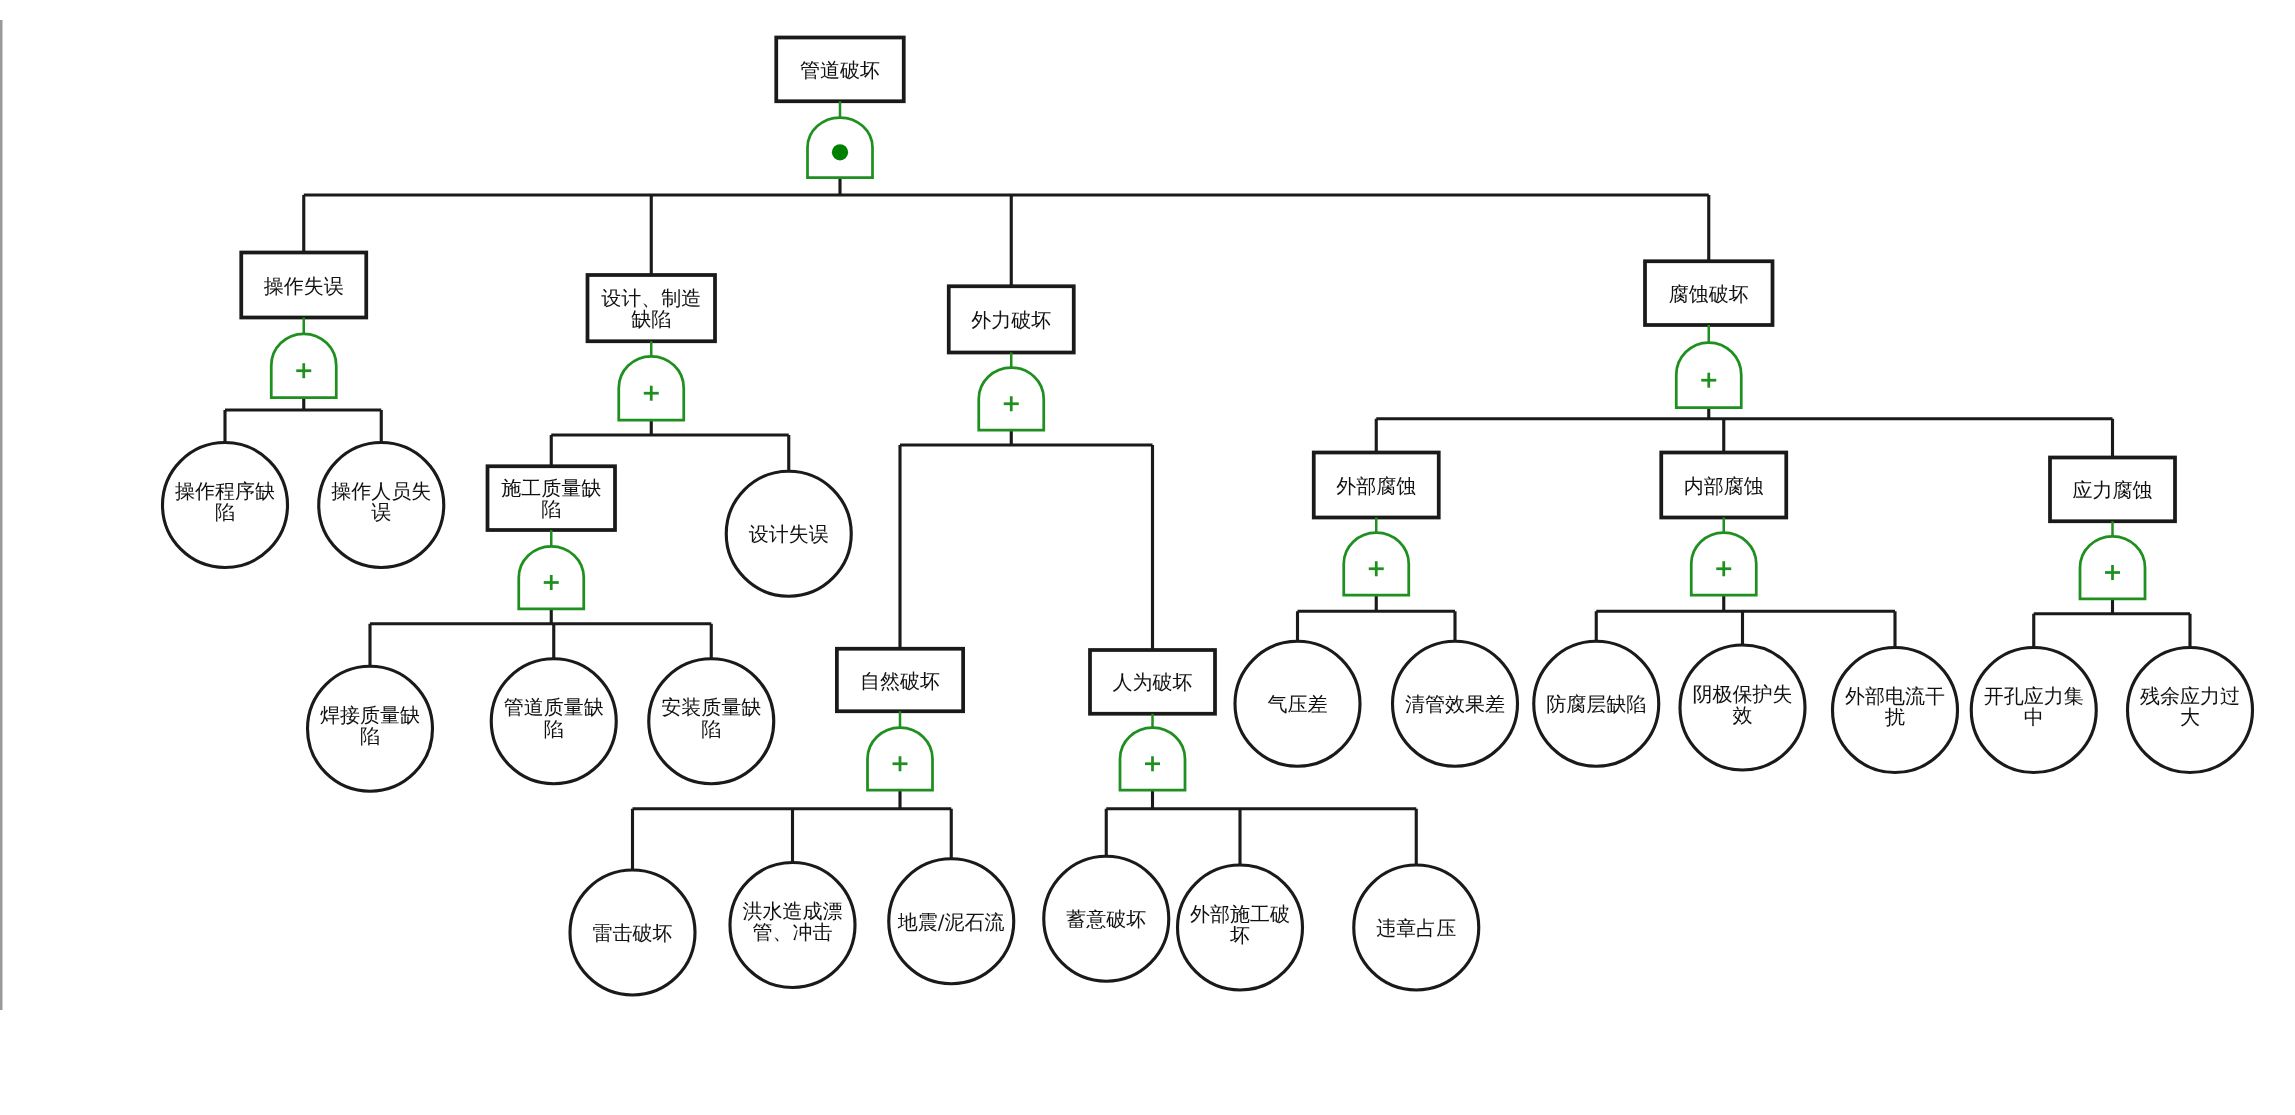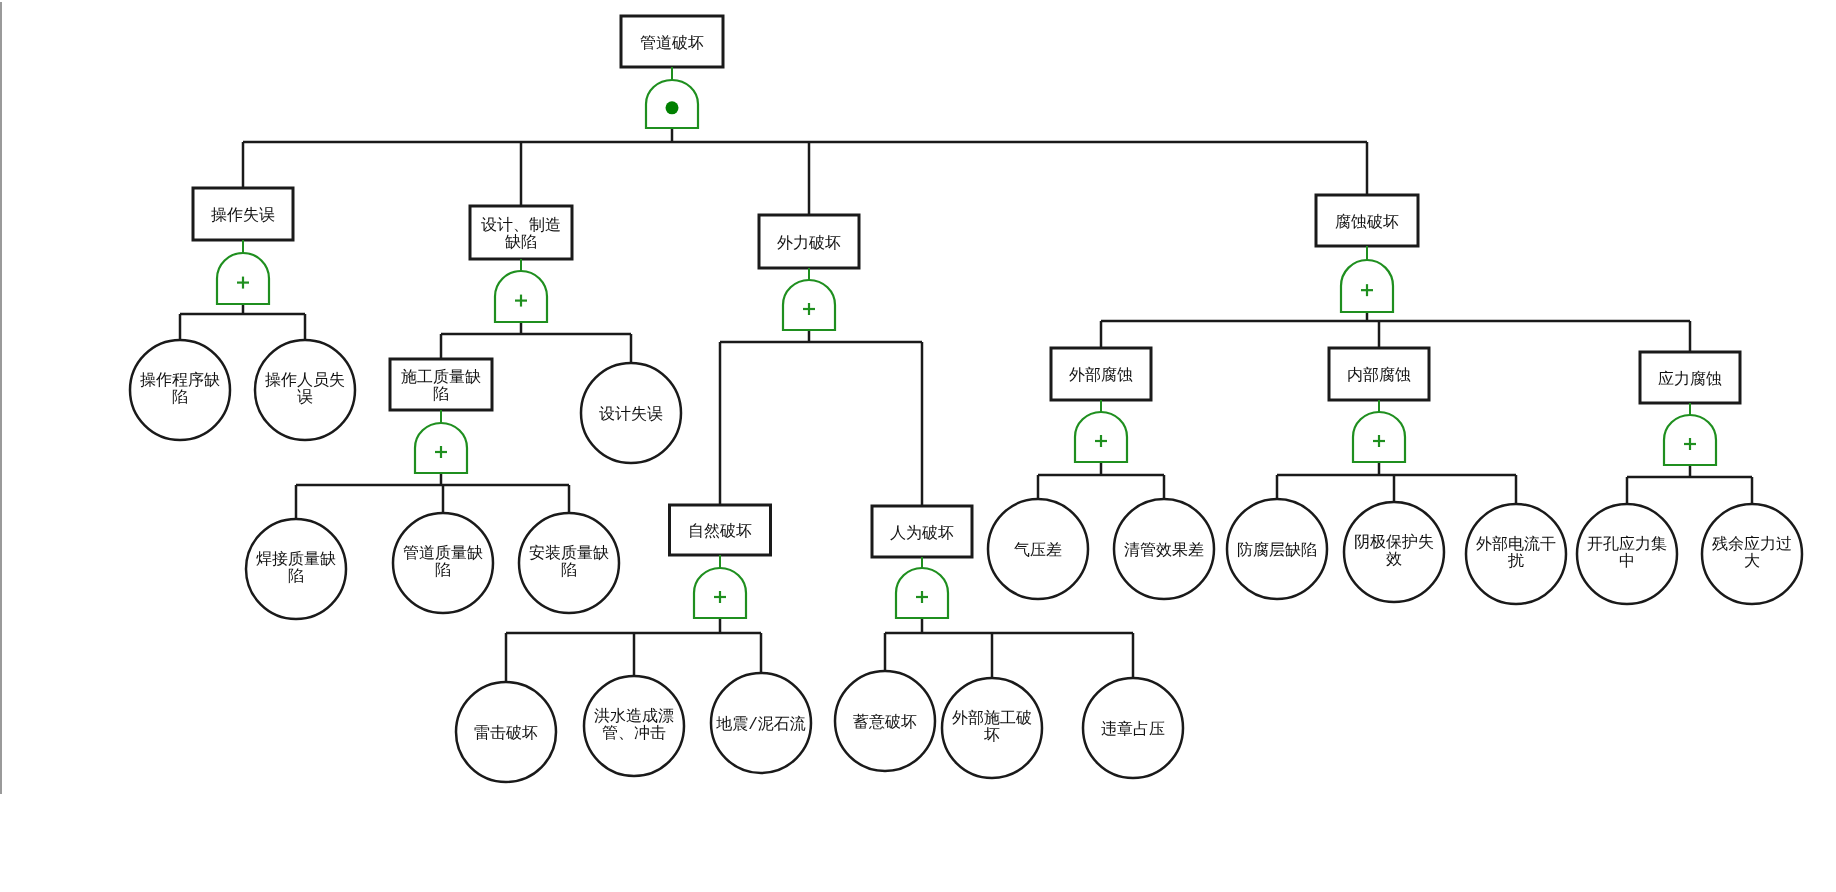--- a/index.html
+++ b/index.html
@@ -1,19 +1,19 @@
 <!DOCTYPE html>
 <html><head>
 <meta charset="utf-8">
 <style>
   html, body { margin: 0; padding: 0; background: #ffffff; }
   body { width: 1836px; height: 892px; position: relative; overflow: hidden;
          font-family: "DejaVu Sans", "Liberation Sans", sans-serif; }
-  #canvas { position: absolute; left: 0; top: 2px; width: 1836px; height: 792px;
-            border-left: 2px solid #9a9a9a; box-sizing: border-box; font-family: Liberation Mono, monospace; }
+  #canvas { position: absolute; left: 0; top: 16px; width: 1836px; height: 792px;
+            border-left: 2px solid #9a9a9a; box-sizing: border-box; }
   svg { position: absolute; left: 0; top: 0; }
   .edge { stroke: #1a1a1a; stroke-width: 2.5; fill: none; }
   .gate-link { stroke: #1f8f1f; stroke-width: 2; fill: none; }
   .gate-body { stroke: #1f8f1f; stroke-width: 2.2; fill: #ffffff; }
   .gate-sym { stroke: #1f8f1f; stroke-width: 2.2; fill: none; }
   .gate-dot { fill: #008000; }
   .event-box { stroke: #1a1a1a; stroke-width: 3; fill: #ffffff; }
   .basic-event { stroke: #1a1a1a; stroke-width: 2.5; fill: #ffffff; }
   .label { font-size: 16px; fill: #111111; text-anchor: middle; }
 </style>

